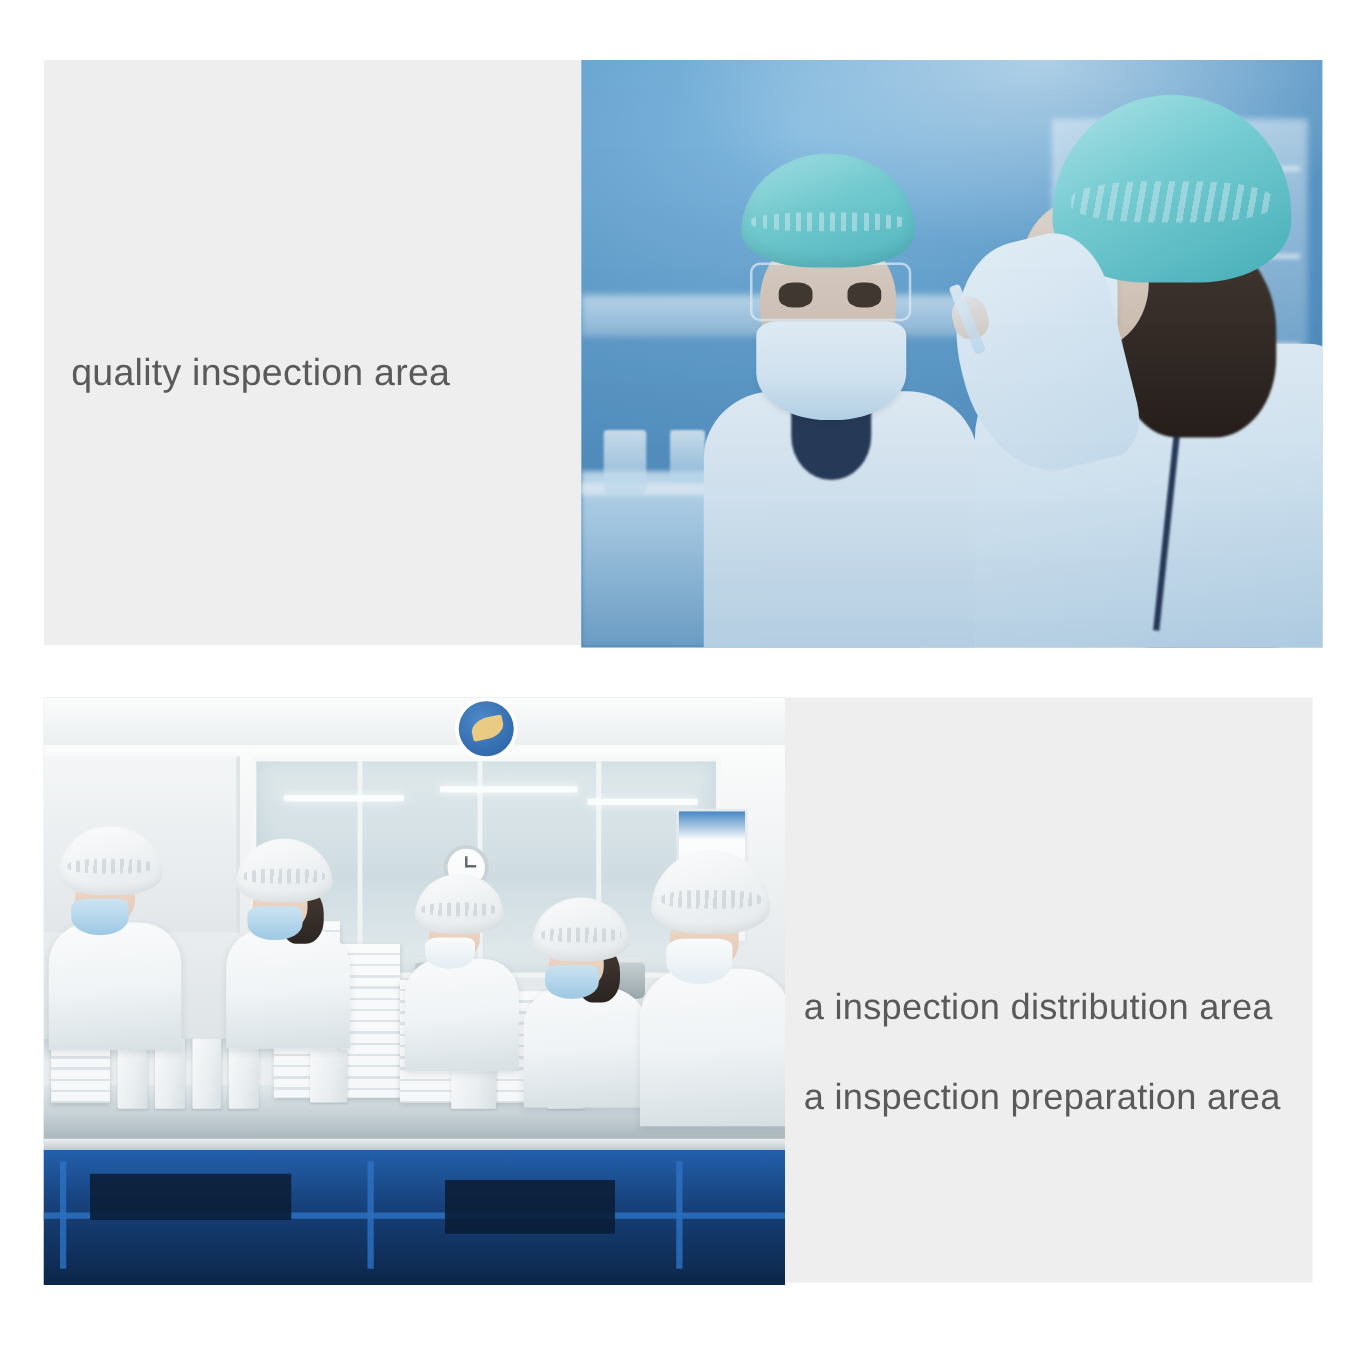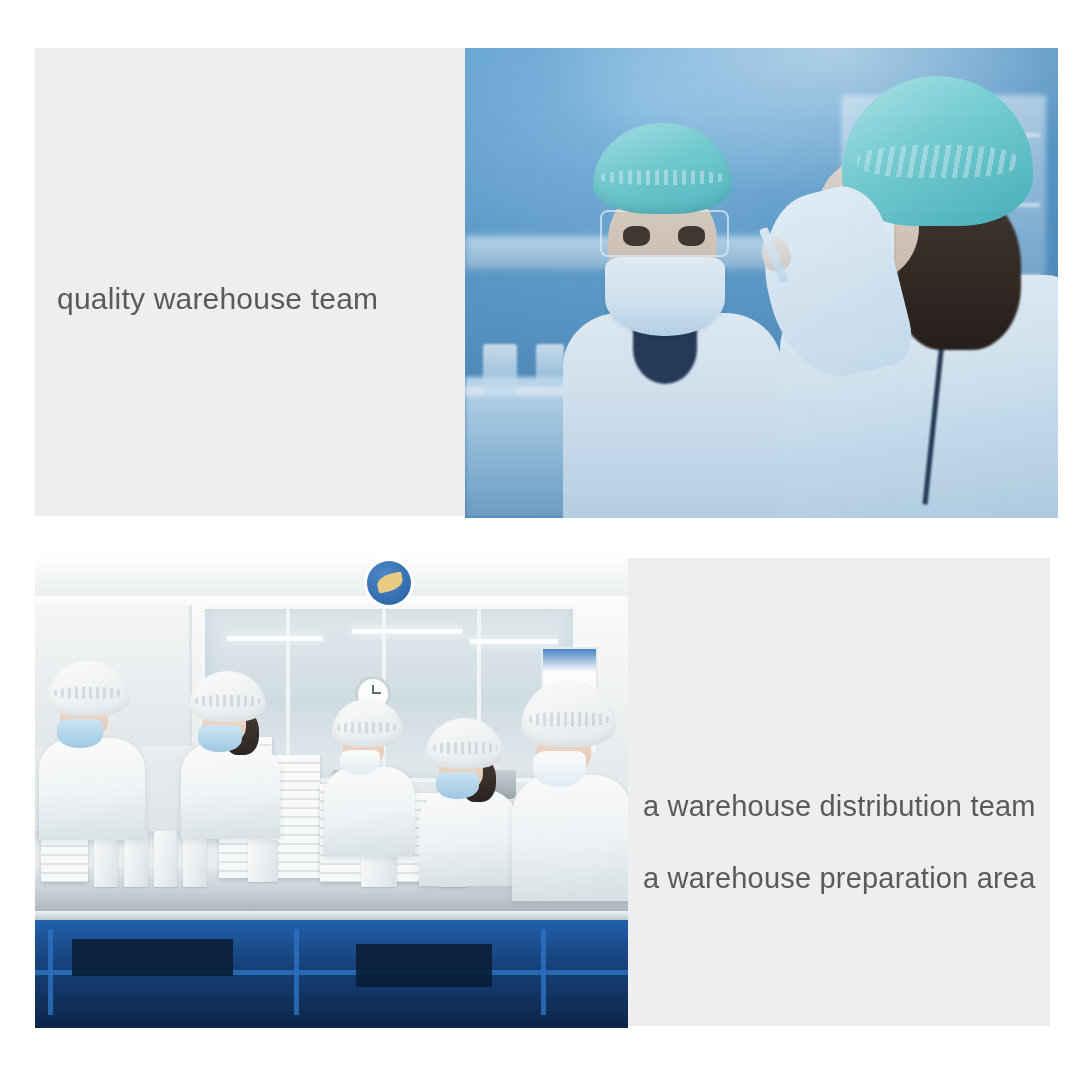--- a/index.html
+++ b/index.html
@@ -377,21 +377,21 @@
   }
 </style>
 </head>
 <body>
 
 <div class="stage">
 
   <div class="gray-panel" id="top-gray-panel"></div>
 
   <div class="caption" id="top-caption">
-    <span class="cap-line">quality warehouse team</span>
+    <span class="cap-line">quality inspection area</span>
   </div>
 
   <div class="photo" id="top-photo" aria-label="Two lab technicians in teal hairnets, masks and white lab coats handling glassware in a blue-lit laboratory">
     <div class="labA">
       <div class="wall-glow"></div>
       <div class="shelf"></div>
       <div class="shelf-bar" style="top:18%"></div>
       <div class="shelf-bar" style="top:33%"></div>
       <div class="shelf-bar" style="top:48%"></div>
       <div class="rack-box" style="right:6%;  top:22%; width:9%;  height:9%"></div>
@@ -428,22 +428,22 @@
         </div>
       </div>
 
       <div class="tint"></div>
     </div>
   </div>
 
   <div class="gray-panel" id="bottom-gray-panel"></div>
 
   <div class="caption" id="bottom-caption">
-    <span class="cap-line">a warehouse distribution team</span>
-    <span class="cap-line">a warehouse preparation area</span>
+    <span class="cap-line">a inspection distribution area</span>
+    <span class="cap-line">a inspection preparation area</span>
   </div>
 
   <div class="photo" id="bottom-photo" aria-label="Workers in white coats and hairnets packing white boxes on a stainless steel table with a blue frame in a clean room">
     <div class="labB">
       <div class="ceiling"></div>
       <div class="back-wall"></div>
       <div class="wall-panel"></div>
 
       <div class="window">
         <div class="mullion" style="left:22%"></div>

